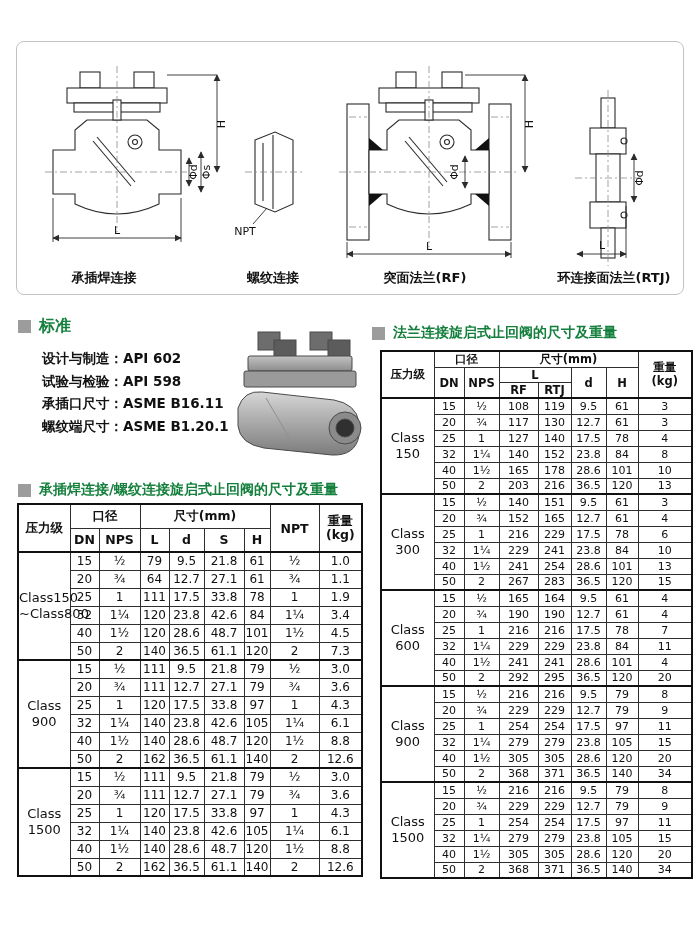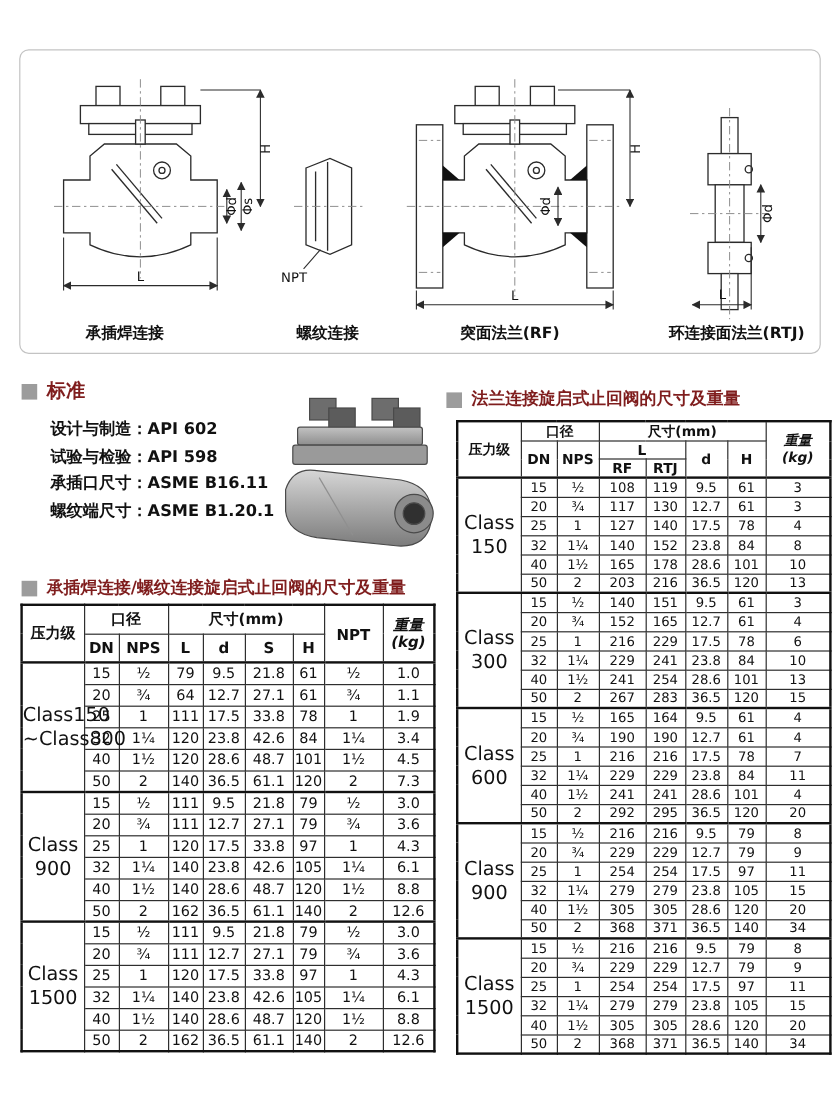--- a/index.html
+++ b/index.html
@@ -13,21 +13,21 @@
   .fw{stroke:#2b2b2b;stroke-width:1.1;fill:#fff;}
   .cl{stroke:#8a8a8a;stroke-width:0.8;stroke-dasharray:7 3 2 3;fill:none;}
   .dim{stroke:#2b2b2b;stroke-width:0.9;fill:none;}
   .blk{fill:#111;stroke:none;}
   .dimtxt{font-size:11px;fill:#111;font-family:"DejaVu Sans",sans-serif;}
   .cap{font-size:13px;font-weight:bold;fill:#111;text-anchor:middle;font-family:"DejaVu Sans",sans-serif;}
 
   
   .sec{position:absolute;display:flex;align-items:center;gap:8px;}
   .bullet{width:13px;height:13px;background:#9c9c9c;flex:0 0 auto;}
-  .sec .t{font-weight:bold;color:#7f1d1d;}
+  .sec .t{font-weight:bold;color:#15803d;}
   .t-std{font-size:16px;}
   .t-tbl{font-size:14px;}
 
   
   .stds{position:absolute;left:42px;top:347px;font-size:13.5px;font-weight:600;line-height:22.5px;}
   .stds .row{white-space:nowrap;}
 
   
   .photo{position:absolute;left:236px;top:328px;width:128px;height:138px;}
 
@@ -36,23 +36,23 @@
   .dim-table th,.dim-table td{border:1px solid #2e2e2e;text-align:center;vertical-align:middle;padding:0;}
   .dim-table thead th{font-weight:bold;}
   .lt{left:17px;top:503px;width:344px;font-size:12px;}
   .lt thead tr{height:24px;}
   .lt thead{font-size:12.5px;}
   .lt tbody tr{height:18px;}
   .rt{left:380px;top:350px;width:311px;font-size:11px;}
   .rt thead tr{height:15px;}
   .rt thead{font-size:11.5px;}
   .rt tbody tr{height:16px;}
-  .cls{font-size:16px;line-height:1.25;}
+  .cls{font-size:13px;line-height:1.25;}
   .grp td{border-top:2px solid #111;}
-  .wt{line-height:1.15;font-style:italic;}
+  .wt{line-height:1.15;}
 </style>
 </head>
 <body>
 
 <div class="page">
 
   <div class="panel">
     <svg viewBox="0 0 666 252">
       <defs>
         <marker id="ah" viewBox="0 0 10 10" refX="9" refY="5" markerWidth="8" markerHeight="8" orient="auto-start-reverse">

